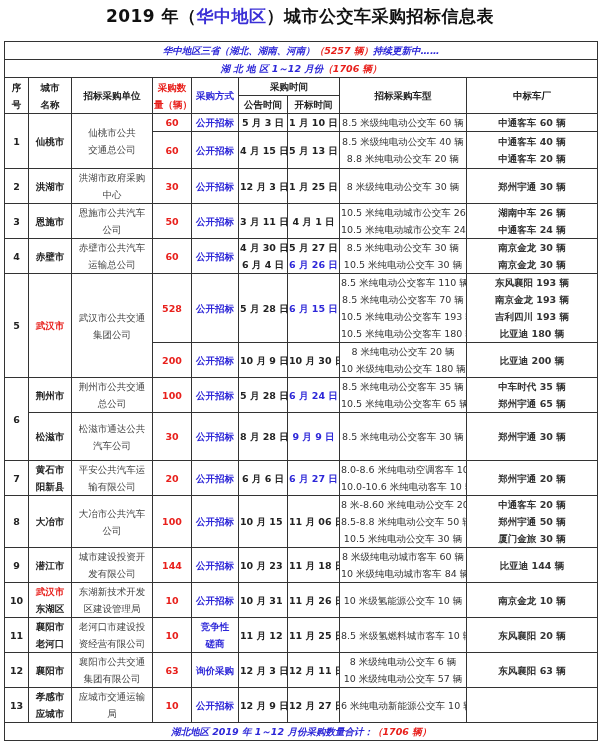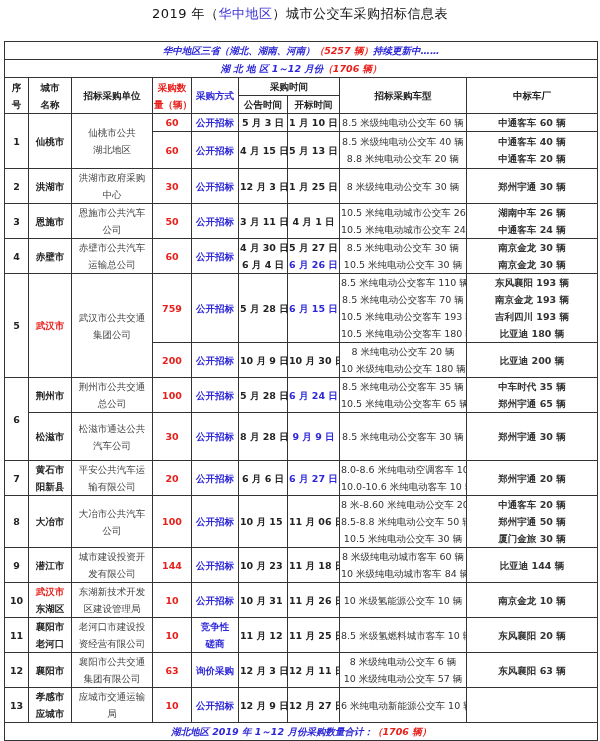--- a/index.html
+++ b/index.html
@@ -1,17 +1,17 @@
 <!DOCTYPE html>
 <html><head>
 <meta charset="utf-8">
 <style>
   html,body{margin:0;padding:0;background:#fff;}
   body{width:600px;height:741px;position:relative;overflow:hidden;font-family:"DejaVu Sans","Liberation Sans",sans-serif;color:#222;}
-  .title{position:absolute;left:0;top:5px;width:600px;text-align:center;font-size:13px;font-weight:normal;color:#111;letter-spacing:0.5px;}
+  .title{position:absolute;left:0;top:5px;width:600px;text-align:center;font-size:17px;font-weight:bold;color:#111;letter-spacing:0.5px;}
   .title .hl{color:#3a2fd6;}
   table.sheet{position:absolute;left:4px;top:41px;width:593px;border-collapse:collapse;table-layout:fixed;font-size:9.5px;}
   table.sheet td{border:1.5px solid #333;text-align:center;vertical-align:middle;padding:0 1px;line-height:17px;overflow:hidden;white-space:nowrap;}
   .blue{color:#2d27d8;font-weight:bold;}
   .red{color:#e8201c;font-weight:bold;}
   .bold{font-weight:bold;color:#222;}
   .banner td{height:15px;line-height:15px;font-style:italic;}
   .unit{color:#444;}
   .model,.maker{color:#333;}
   .line{display:block;}
@@ -64,21 +64,21 @@
       <td class="bold">公告时间</td>
       <td class="bold">开标时间</td>
     </tr>
   <tr style="height: 16px;">
         <td class="bold" rowspan="2">1</td>
         <td class="bold" rowspan="2">
           <span class="line">仙桃市</span>
         </td>
         <td class="unit" rowspan="2">
           <span class="line">仙桃市公共</span>
-          <span class="line">湖北地区</span>
+          <span class="line">交通总公司</span>
         </td>
         <td class="red">60</td>
         <td class="blue">
           <span class="line">公开招标</span>
         </td>
         <td class="bold">
           <span class="line">5 月 3 日</span>
         </td>
         <td class="bold">
           <span class="line">1 月 10 日</span>
@@ -196,21 +196,21 @@
       </tr>
       <tr style="height: 65px;">
         <td class="bold" rowspan="2">5</td>
         <td class="bold" rowspan="2">
           <span class="line" style="color: rgb(232, 32, 28);">武汉市</span>
         </td>
         <td class="unit" rowspan="2">
           <span class="line">武汉市公共交通</span>
           <span class="line">集团公司</span>
         </td>
-        <td class="red">759</td>
+        <td class="red">528</td>
         <td class="blue">
           <span class="line">公开招标</span>
         </td>
         <td class="bold">
           <span class="line">5 月 28 日</span>
         </td>
         <td class="bold" style="color: rgb(45, 39, 216);">
           <span class="line">6 月 15 日</span>
         </td>
         <td class="model">

